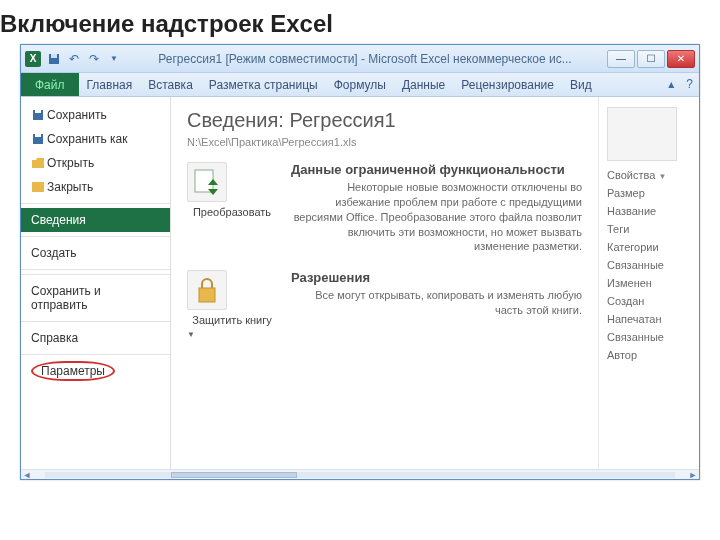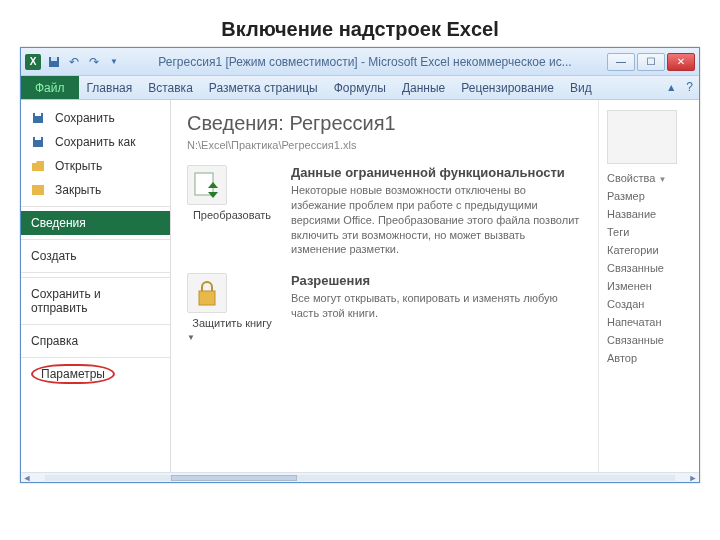--- a/index.html
+++ b/index.html
@@ -1,54 +1,54 @@
 <!DOCTYPE html>
 <html><head>
 <meta charset="utf-8">
 <style>
   * { box-sizing: border-box; margin: 0; padding: 0; }
   body { font-family: "Segoe UI", Tahoma, sans-serif; font-size: 12px; background: #fff; width: 720px; height: 540px; overflow: hidden; }
-  .slide-title { font-size: 20px; font-weight: bold; text-align: center; padding: 10px 0 6px; color: #222; margin-top: 8px; }
+  .slide-title { font-size: 24px; font-weight: bold; text-align: left; padding: 10px 0 6px; color: #222; }
   .window { border: 1px solid #5a8fc9; margin: 0 20px; background: #fff; box-shadow: 0 0 2px rgba(0,0,0,.2); }
   .titlebar { display: flex; align-items: center; background: linear-gradient(#e8f1fb,#cfe2f7); height: 28px; padding: 0 4px; border-bottom: 1px solid #b7cde6; }
   .app-icon { width: 16px; height: 16px; background: #217346; border-radius: 2px; margin-right: 4px; display: flex; align-items: center; justify-content: center; color: #fff; font-size: 10px; font-weight: bold; }
   .qat { display: flex; gap: 2px; }
   .qat-btn { width: 18px; height: 18px; display: flex; align-items: center; justify-content: center; color: #3b6ea5; }
   .title-text { flex: 1; text-align: center; color: #4a6a8f; font-size: 12px; white-space: nowrap; overflow: hidden; }
   .win-controls { display: flex; gap: 2px; }
   .win-btn { width: 28px; height: 18px; border: 1px solid #9bb7d6; background: linear-gradient(#f3f8fd,#dde9f7); border-radius: 2px; display: flex; align-items: center; justify-content: center; font-size: 10px; color: #2b4a6f; }
   .win-close { background: linear-gradient(#e77,#c33); color: #fff; border-color: #a33; }
   .ribbon { display: flex; align-items: stretch; background: linear-gradient(#e8f1fb,#d6e6f7); height: 24px; border-bottom: 1px solid #b7cde6; font-size: 12px; }
   .file-tab { background: #1e7145; color: #86efac; padding: 4px 14px; display: flex; align-items: center; }
   .ribbon-tab { padding: 4px 8px; color: #3b527a; display: flex; align-items: center; }
   .ribbon-spacer { flex: 1; }
   .help-icon { padding: 4px 6px; color: #3b6ea5; }
   .backstage { display: flex; height: 372px; }
   .bs-left { width: 150px; background: #fff; border-right: 1px solid #ddd; padding: 6px 0; }
-  .bs-item { display: flex; align-items: center; gap: 10px; padding: 5px 10px; color: #333; }
+  .bs-item { display: flex; align-items: center; gap: 2px; padding: 5px 10px; color: #333; }
   .bs-item .mi { width: 14px; height: 14px; display: inline-flex; align-items: center; justify-content: center; }
   .bs-sep { height: 1px; background: #e3e3e3; margin: 4px 0; }
   .bs-item.selected { background: #1e7145; color: #fff; position: relative; }
   .bs-item.selected::after { content: ""; position: absolute; right: -8px; top: 50%; transform: translateY(-50%); border: 8px solid transparent; border-left-color: #1e7145; }
   .bs-link { padding: 5px 10px; color: #333; }
   .bs-options { margin: 6px 10px 0; }
   .bs-options span { border: 2px solid #d1302f; border-radius: 50%/60%; padding: 1px 8px; color: #333; display: inline-block; }
   .bs-center { flex: 1; padding: 12px 16px 0; border-right: 1px solid #e8e8e8; overflow: hidden; }
   .c-title { font-size: 20px; color: #5a5a5a; margin-bottom: 4px; }
   .c-path { color: #888; font-size: 11px; margin-bottom: 14px; }
   .section { display: flex; gap: 14px; margin-bottom: 16px; }
   .sec-btn { width: 90px; display: flex; flex-direction: column; gap: 4px; }
   .sec-btn .big-icon { width: 40px; height: 40px; background: #f4f4f4; border: 1px solid #ddd; border-radius: 2px; display: flex; align-items: center; justify-content: center; font-size: 22px; }
   .sec-btn .big-icon.convert { color: #2a7b2a; }
   .sec-btn .big-icon.lock { color: #d9a43b; }
   .sec-btn .lbl { color: #444; font-size: 11px; text-align: center; }
   .sec-btn .dd { font-size: 8px; color: #666; }
   .sec-body { flex: 1; }
   .sec-head { font-weight: bold; color: #4a4a4a; font-size: 13px; margin-bottom: 3px; }
-  .sec-text { color: #6a6a6a; font-size: 11px; line-height: 1.35; }
+  .sec-text { color: #6a6a6a; font-size: 11px; line-height: 1.35; text-align: right; }
   .bs-right { width: 100px; padding: 10px 8px; font-size: 11px; color: #6a6a6a; }
   .prop-thumb { width: 70px; height: 54px; background: #f4f4f4; border: 1px solid #ddd; margin-bottom: 8px; }
   .prop-row { margin-bottom: 6px; white-space: nowrap; overflow: hidden; }
   .prop-row .dd { font-size: 8px; color: #888; }
   .scrollbar { height: 10px; background: #eef3f9; border-top: 1px solid #d8e1ec; display: flex; align-items: center; }
   .sb-track { flex: 1; margin: 0 12px; height: 6px; background: #e0e8f2; position: relative; }
   .sb-thumb { position: absolute; left: 20%; width: 20%; height: 100%; background: #c5d3e6; border: 1px solid #aabad0; }
   .sb-arrow { width: 12px; text-align: center; color: #6a84a6; font-size: 9px; }
   svg { display: block; }
 </style>

